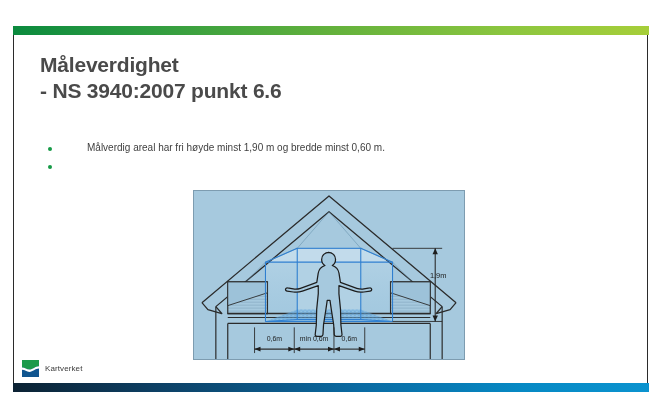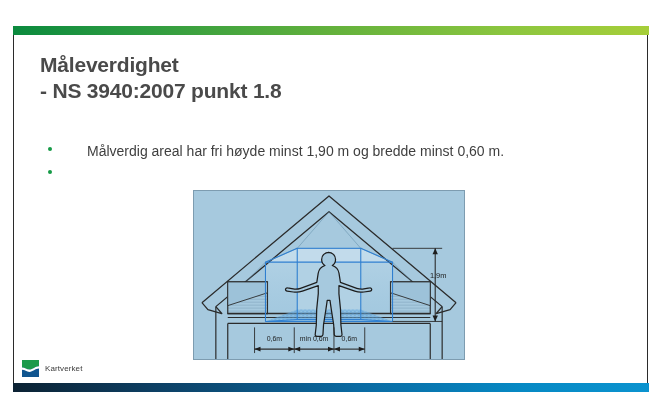--- a/index.html
+++ b/index.html
@@ -82,21 +82,21 @@
   .bullet-dot {
     width: 4px;
     height: 4px;
     border-radius: 50%;
     background: #159a46;
     margin-top: 6px;
     margin-right: 11px;
     flex: 0 0 auto;
   }
   .bullet-text {
-    font-size: 14px;
+    font-size: 10px;
     color: #3f3f3f;
     line-height: 1.45;
     white-space: nowrap;
     padding-left: 24px;
   }
 
   
   .diagram-wrap {
     position: absolute;
     left: 193px;
@@ -134,21 +134,21 @@
 <body>
 
 <div id="slide-root">
 
   <div class="slide-frame"></div>
 
   <div class="top-bar"></div>
 
   <div class="title-block">
     <div class="title-line">Måleverdighet</div>
-    <div class="title-line">- NS 3940:2007 punkt 1.8</div>
+    <div class="title-line">- NS 3940:2007 punkt 6.6</div>
   </div>
 
   <div class="bullets">
     <div class="bullet-row">
       <span class="bullet-dot"></span>
       <span class="bullet-text">Målverdig areal har fri høyde minst 1,90 m og bredde minst 0,60 m.</span>
     </div>
     <div class="bullet-row">
       <span class="bullet-dot"></span>
     </div>

